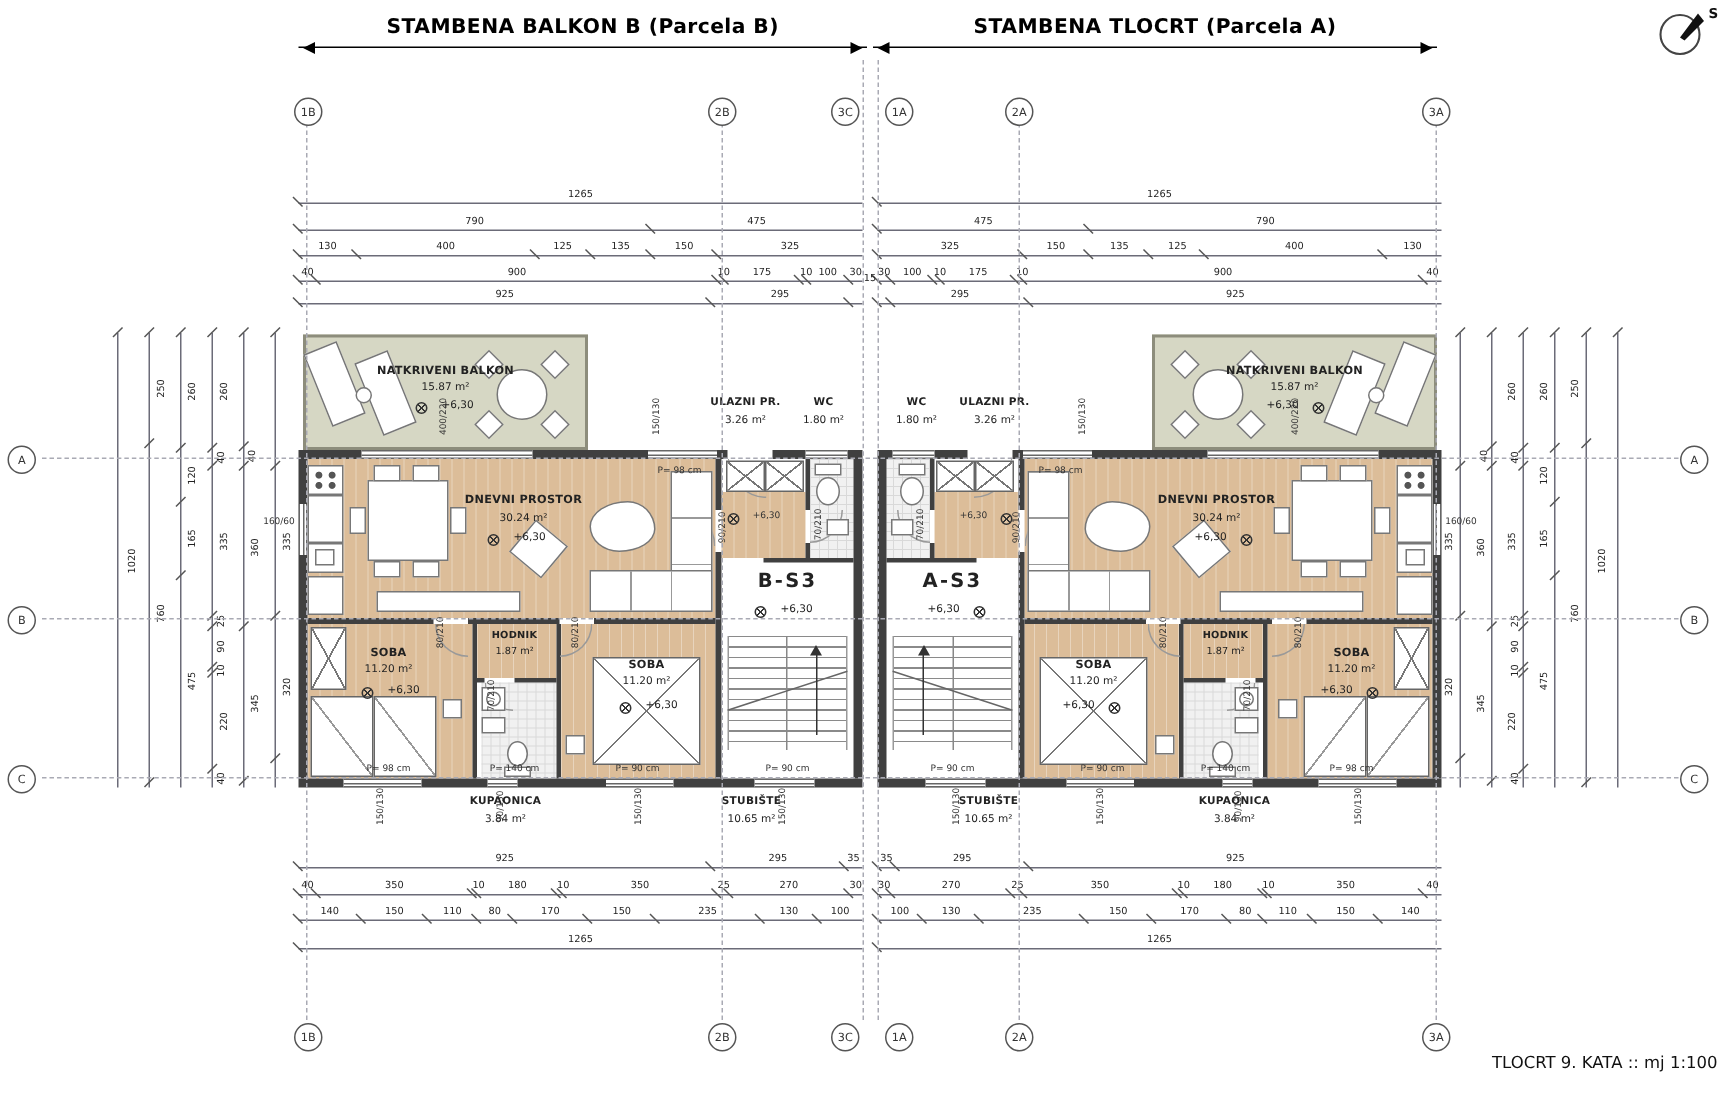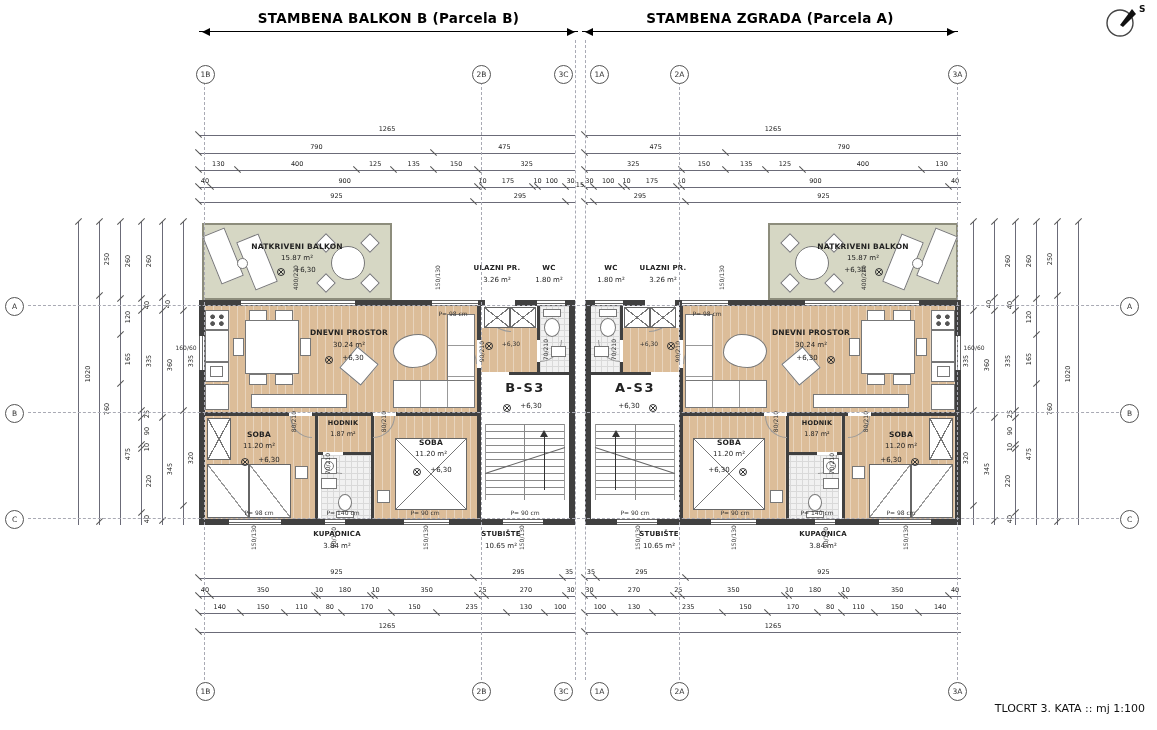--- a/index.html
+++ b/index.html
@@ -69,21 +69,21 @@
   .titlelabel{position:absolute;text-align:center;font-weight:bold;font-size:13.5px;color:#000;letter-spacing:.3px;}
   .caption{position:absolute;font-size:11px;color:#111;}
 </style>
 </head>
 <body>
 
 <div id="canvas">
 
   <div class="titlelabel" style="left:199px;top:10px;width:379px;">STAMBENA BALKON B (Parcela B)</div>
   <div class="titleline" style="left:199px;top:31px;width:379px;"></div>
-  <div class="titlelabel" style="left:582px;top:10px;width:376px;">STAMBENA ZGRADA (Parcela A)</div>
+  <div class="titlelabel" style="left:582px;top:10px;width:376px;">STAMBENA TLOCRT (Parcela A)</div>
   <div class="titleline" style="left:582px;top:31px;width:376px;"></div>
 
   <svg class="abs" style="left:1098px;top:1px;" width="54" height="46">
     <circle cx="22" cy="22" r="13" fill="none" stroke="#444" stroke-width="1.4"></circle>
     <polygon points="22,24 34,8 38,13 25,26" fill="#111"></polygon>
     <text x="41" y="11" font-size="9" font-weight="bold" fill="#111">S</text>
   </svg>
 
   <div class="dimrow" style="left:199px;top:124px;width:376px;height:12px;">
       <div class="seg" style="flex-grow: 1265;">
@@ -886,14 +886,14 @@
   <div class="bub" style="left:590px;top:682px;">1A</div>
   <div class="bub" style="left:670px;top:682px;">2A</div>
   <div class="bub" style="left:948px;top:682px;">3A</div>
   <div class="bub" style="left:5px;top:297px;">A</div>
   <div class="bub" style="left:5px;top:404px;">B</div>
   <div class="bub" style="left:5px;top:510px;">C</div>
   <div class="bub" style="left:1120px;top:297px;">A</div>
   <div class="bub" style="left:1120px;top:404px;">B</div>
   <div class="bub" style="left:1120px;top:510px;">C</div>
 
-  <div class="caption" style="right:12px;top:702px;">TLOCRT 3. KATA :: mj 1:100</div>
+  <div class="caption" style="right:12px;top:702px;">TLOCRT 9. KATA :: mj 1:100</div>
 </div>
 
 </body></html>

